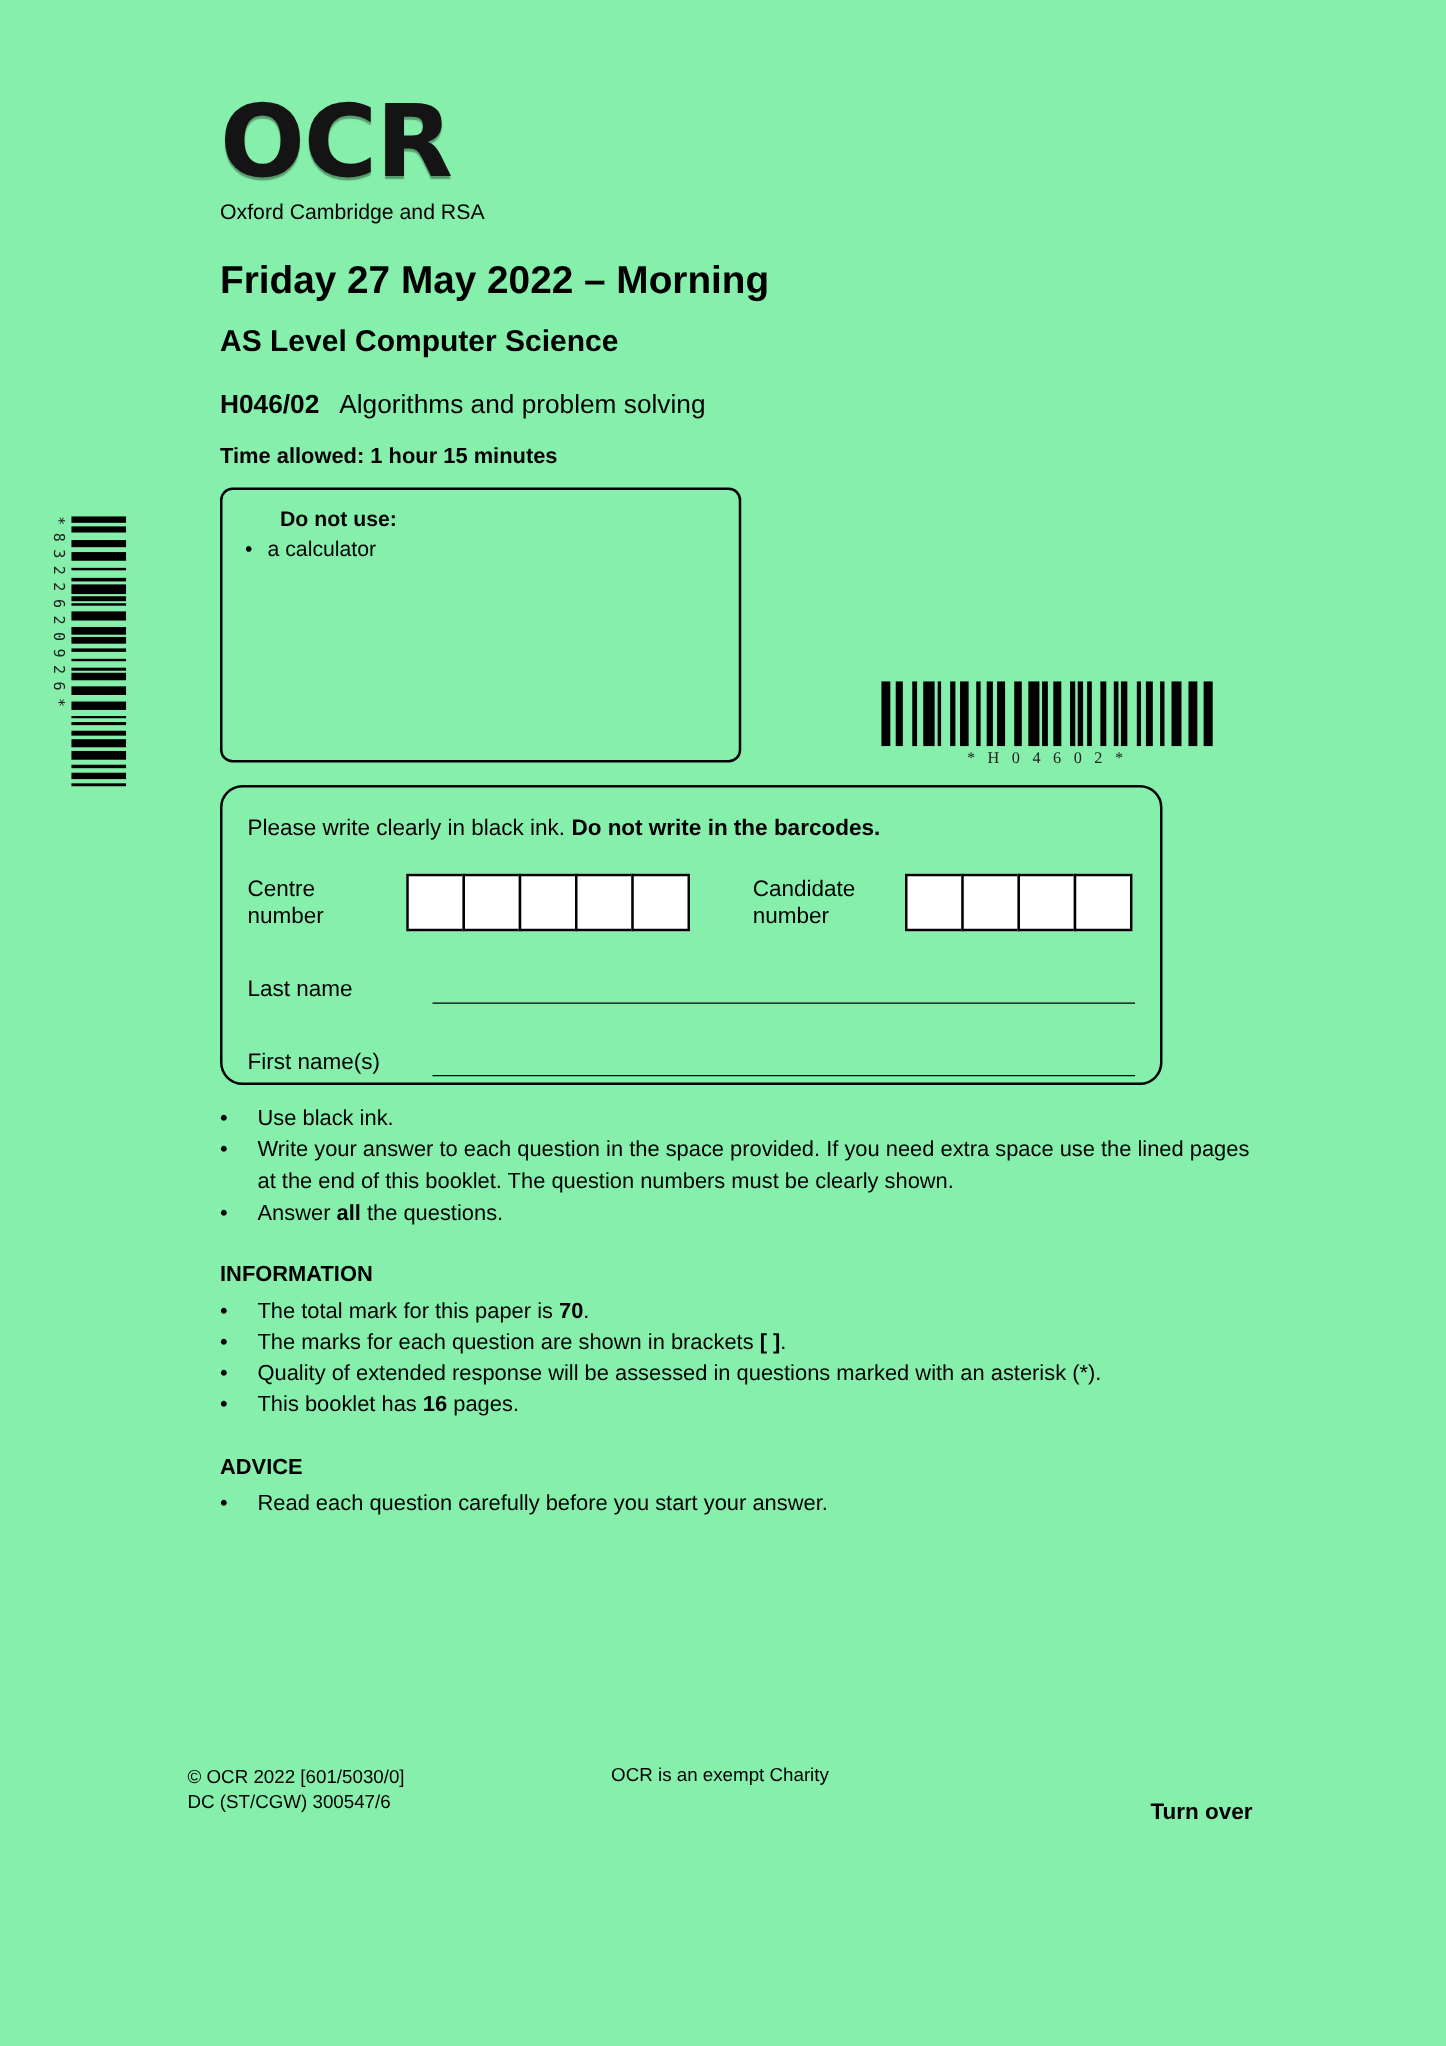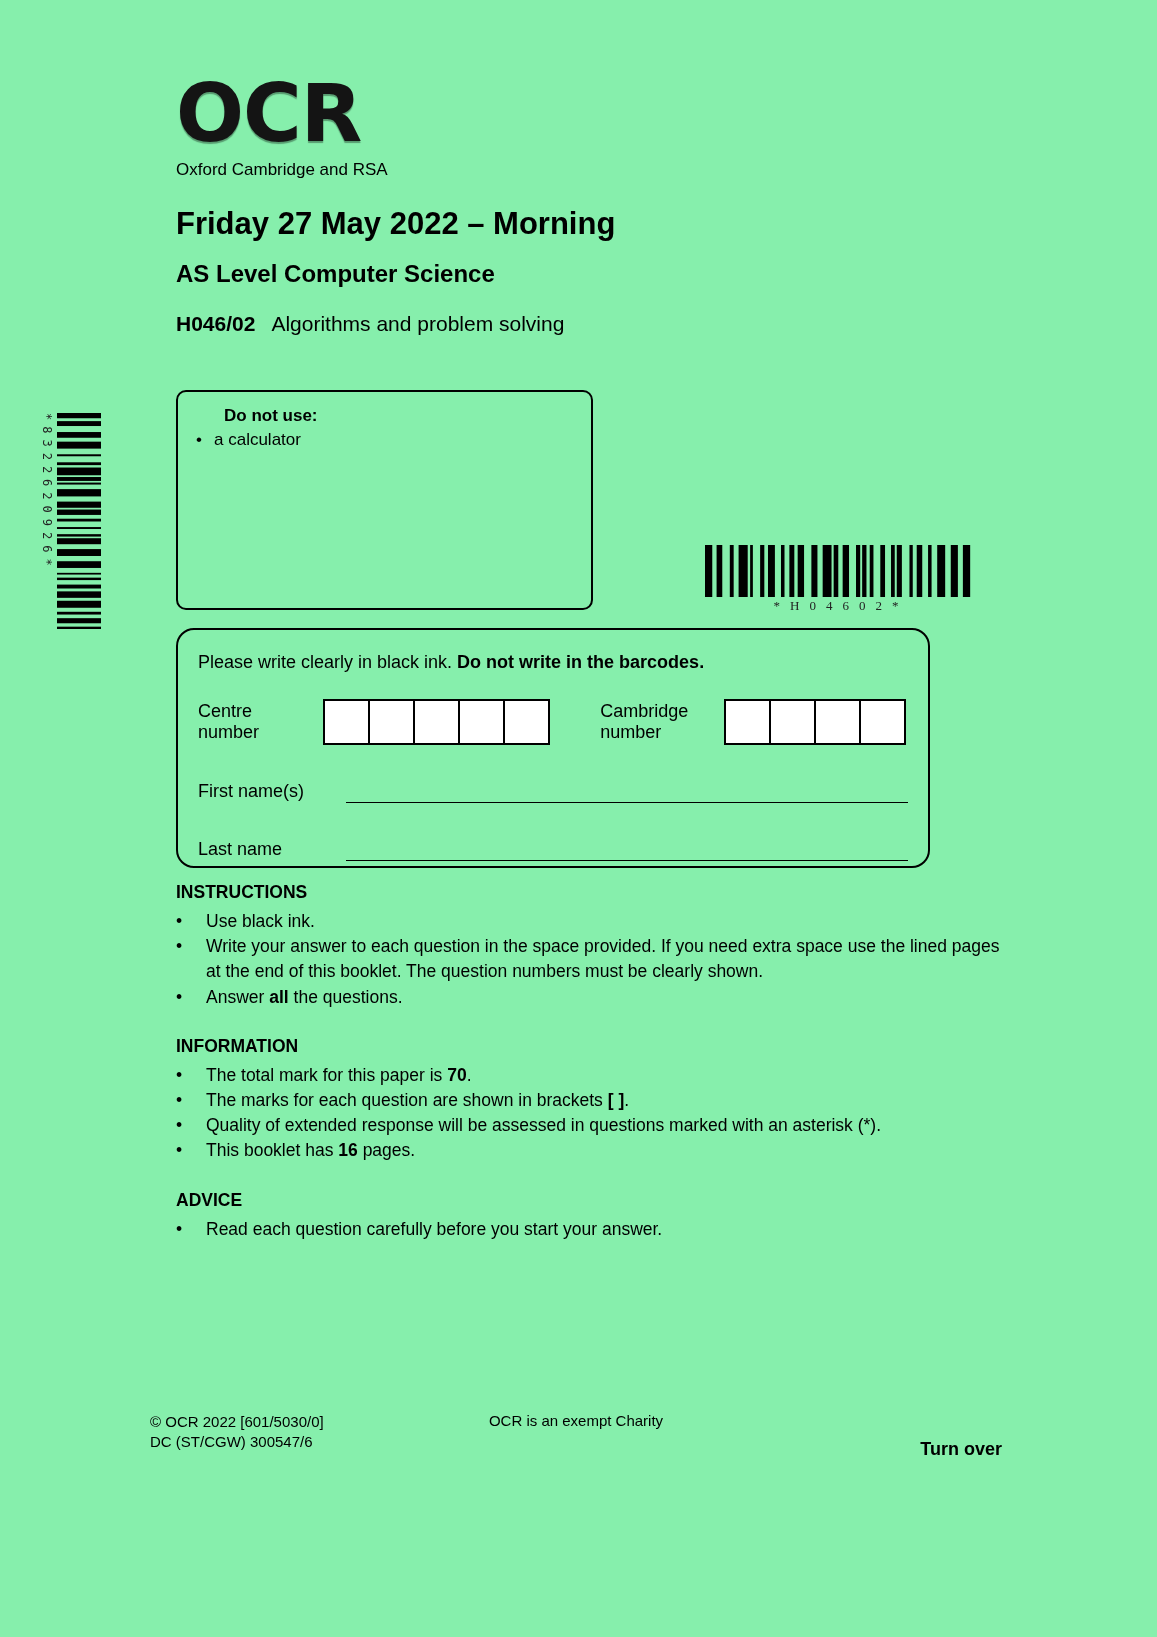--- a/index.html
+++ b/index.html
@@ -84,20 +84,21 @@
 <div class="page">
 
   <div class="header">
     <div class="logo">OCR</div>
     <div class="logo-sub">Oxford Cambridge and RSA</div>
     <div class="title">Friday 27 May 2022 – Morning</div>
     <div class="subtitle">AS Level Computer Science</div>
     <div class="paper-line">
       <span class="paper-code">H046/02</span><span>Algorithms and problem solving</span>
     </div>
+    <div class="time">Time allowed: 1 hour 15 minutes</div>
   </div>
 
   <div class="dnu-box">
     <div class="dnu-heading">Do not use:</div>
     <div class="dnu-item">
       <span class="dot">•</span><span>a calculator</span>
     </div>
   </div>
 
   <div class="barcode-left">
@@ -171,43 +172,42 @@
 
     <div class="num-row">
       <span class="num-label-1">Centre number</span>
       <div class="cells">
         <div class="cell"></div>
         <div class="cell"></div>
         <div class="cell"></div>
         <div class="cell"></div>
         <div class="cell"></div>
       </div>
-      <span class="num-label-2">Cambridge number</span>
+      <span class="num-label-2">Candidate number</span>
       <div class="cells cells-cand">
         <div class="cell"></div>
         <div class="cell"></div>
         <div class="cell"></div>
         <div class="cell"></div>
       </div>
     </div>
 
+    <div class="name-row">
+      <span class="nlabel">Last name</span>
+      <span class="nline"></span>
+    </div>
     <div class="name-row">
       <span class="nlabel">First name(s)</span>
       <span class="nline"></span>
     </div>
-    <div class="name-row">
-      <span class="nlabel">Last name</span>
-      <span class="nline"></span>
-    </div>
   </div>
 
   <div class="sections">
 
     <div class="sec">
-      <div class="sec-heading">INSTRUCTIONS</div>
       <div class="bullet">
         <span class="dot">•</span>
         <span class="txt"><span>Use black ink.</span><b></b><span></span></span>
       </div>
       <div class="bullet">
         <span class="dot">•</span>
         <span class="txt"><span>Write your answer to each question in the space provided. If you need extra space use the lined pages at the end of this booklet. The question numbers must be clearly shown.</span><b></b><span></span></span>
       </div>
       <div class="bullet">
         <span class="dot">•</span>

